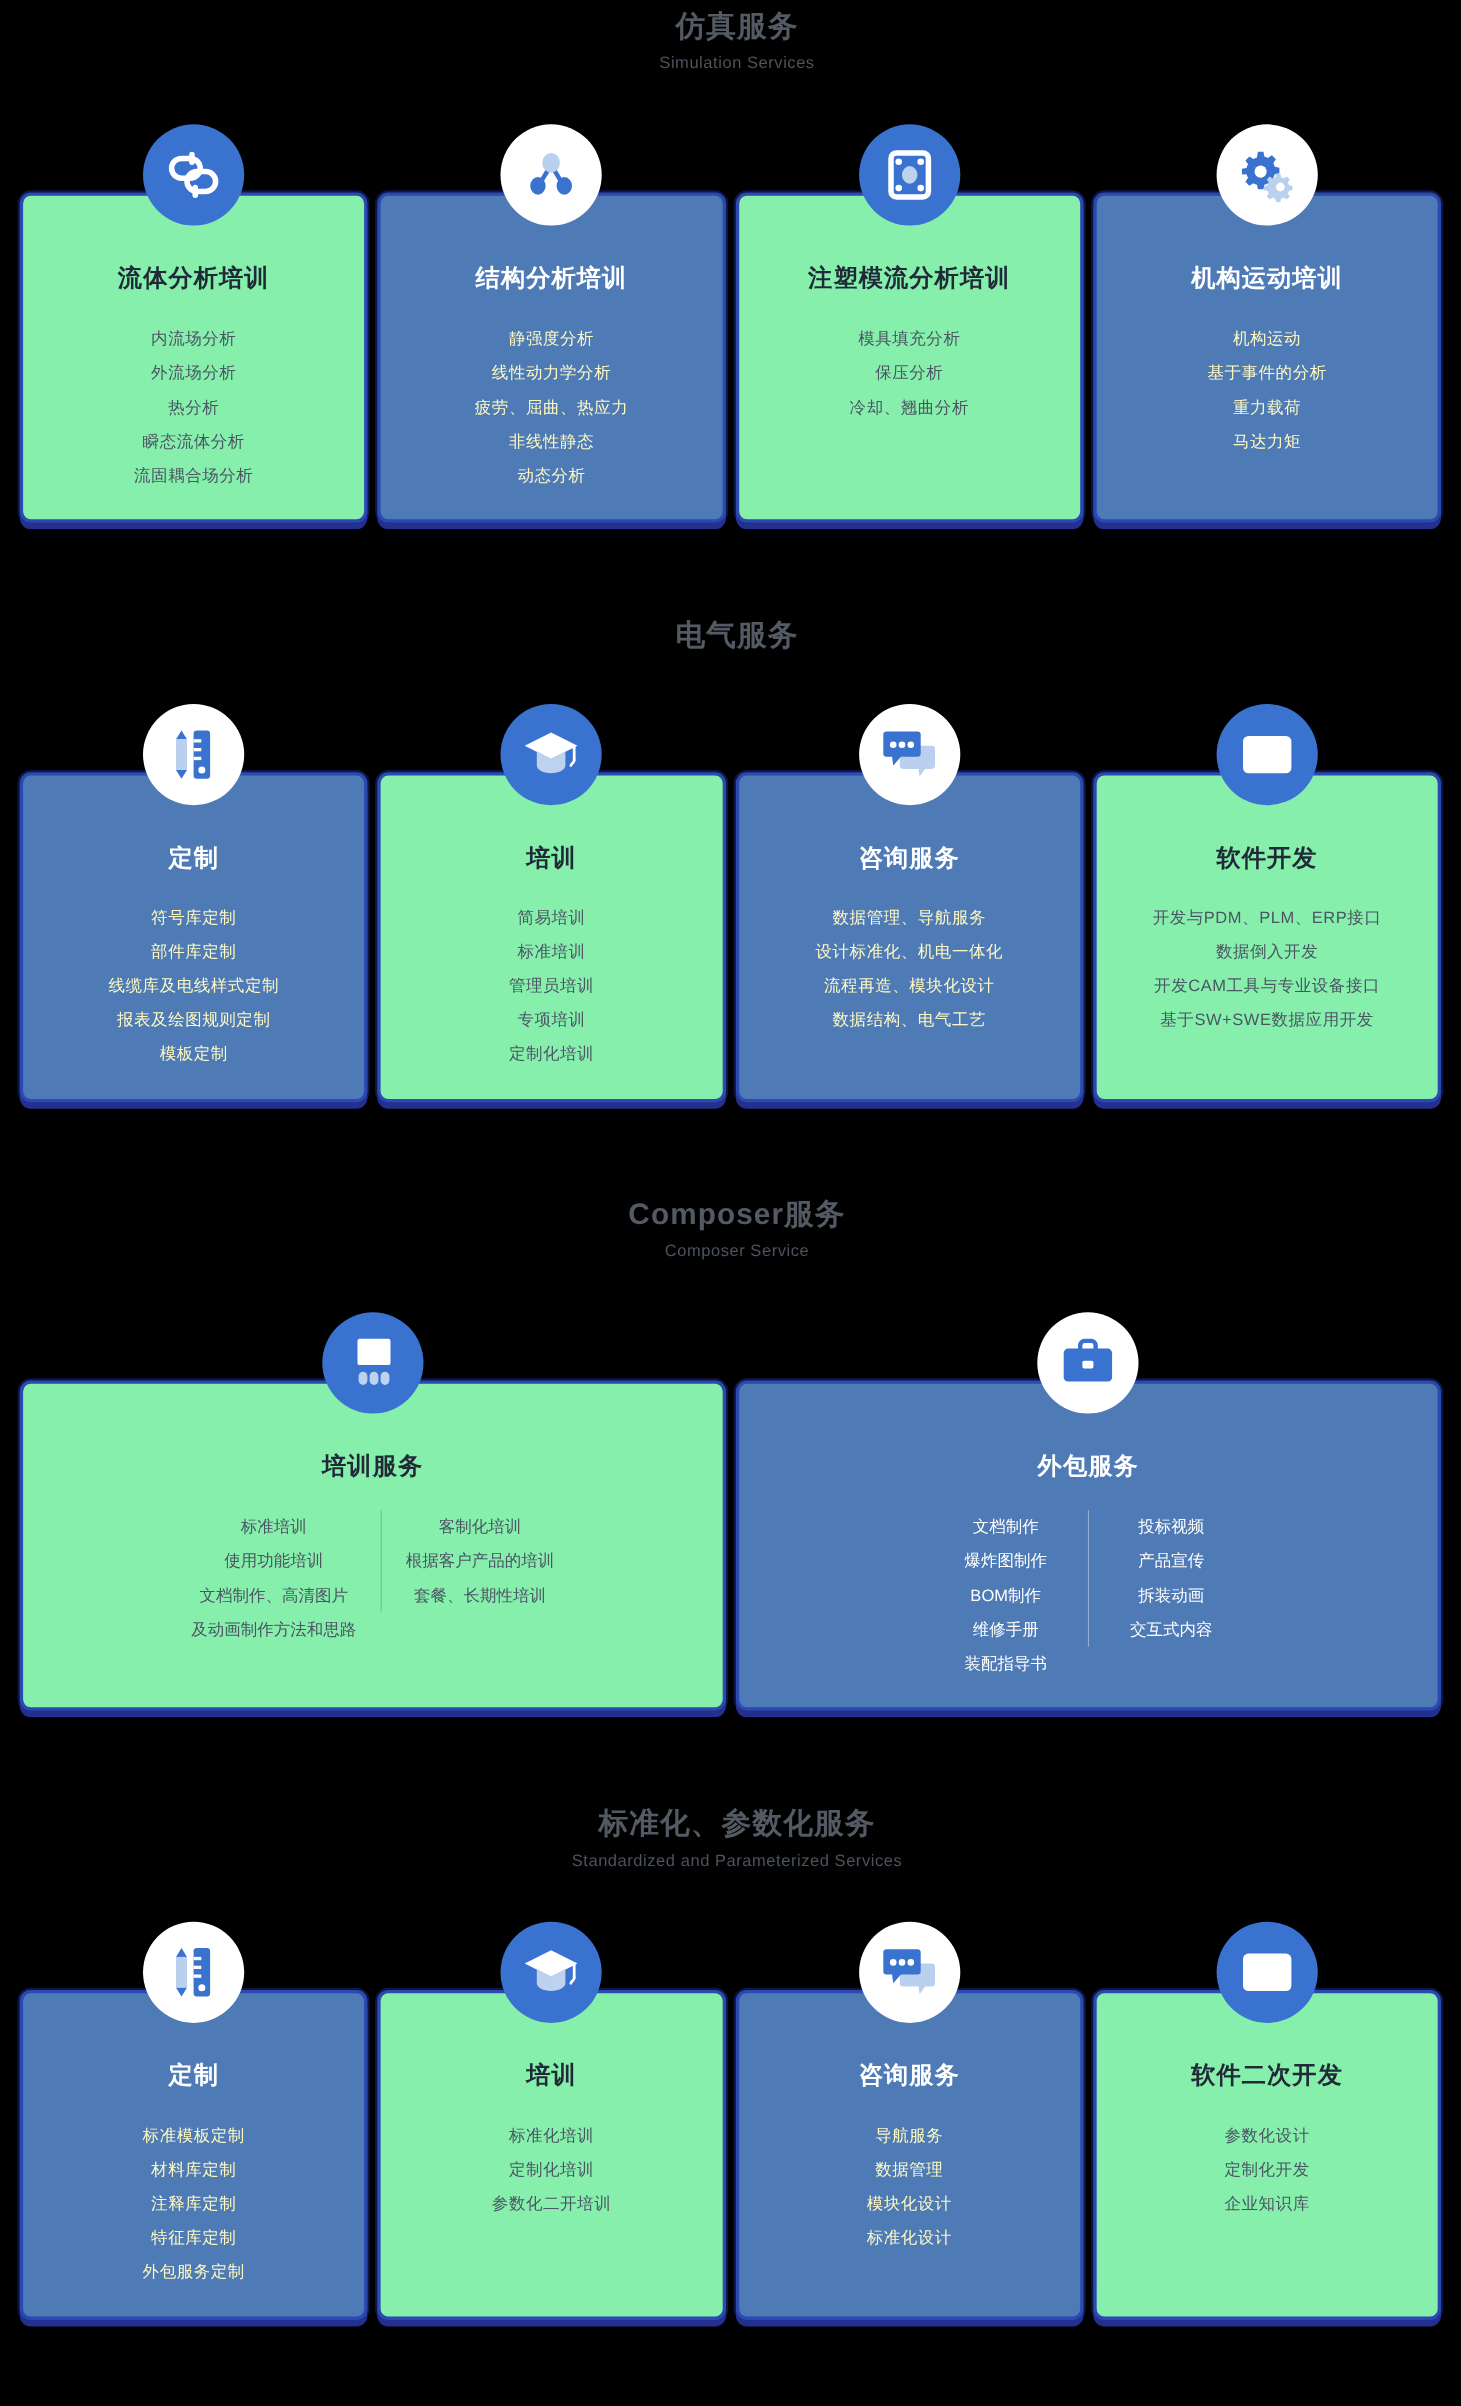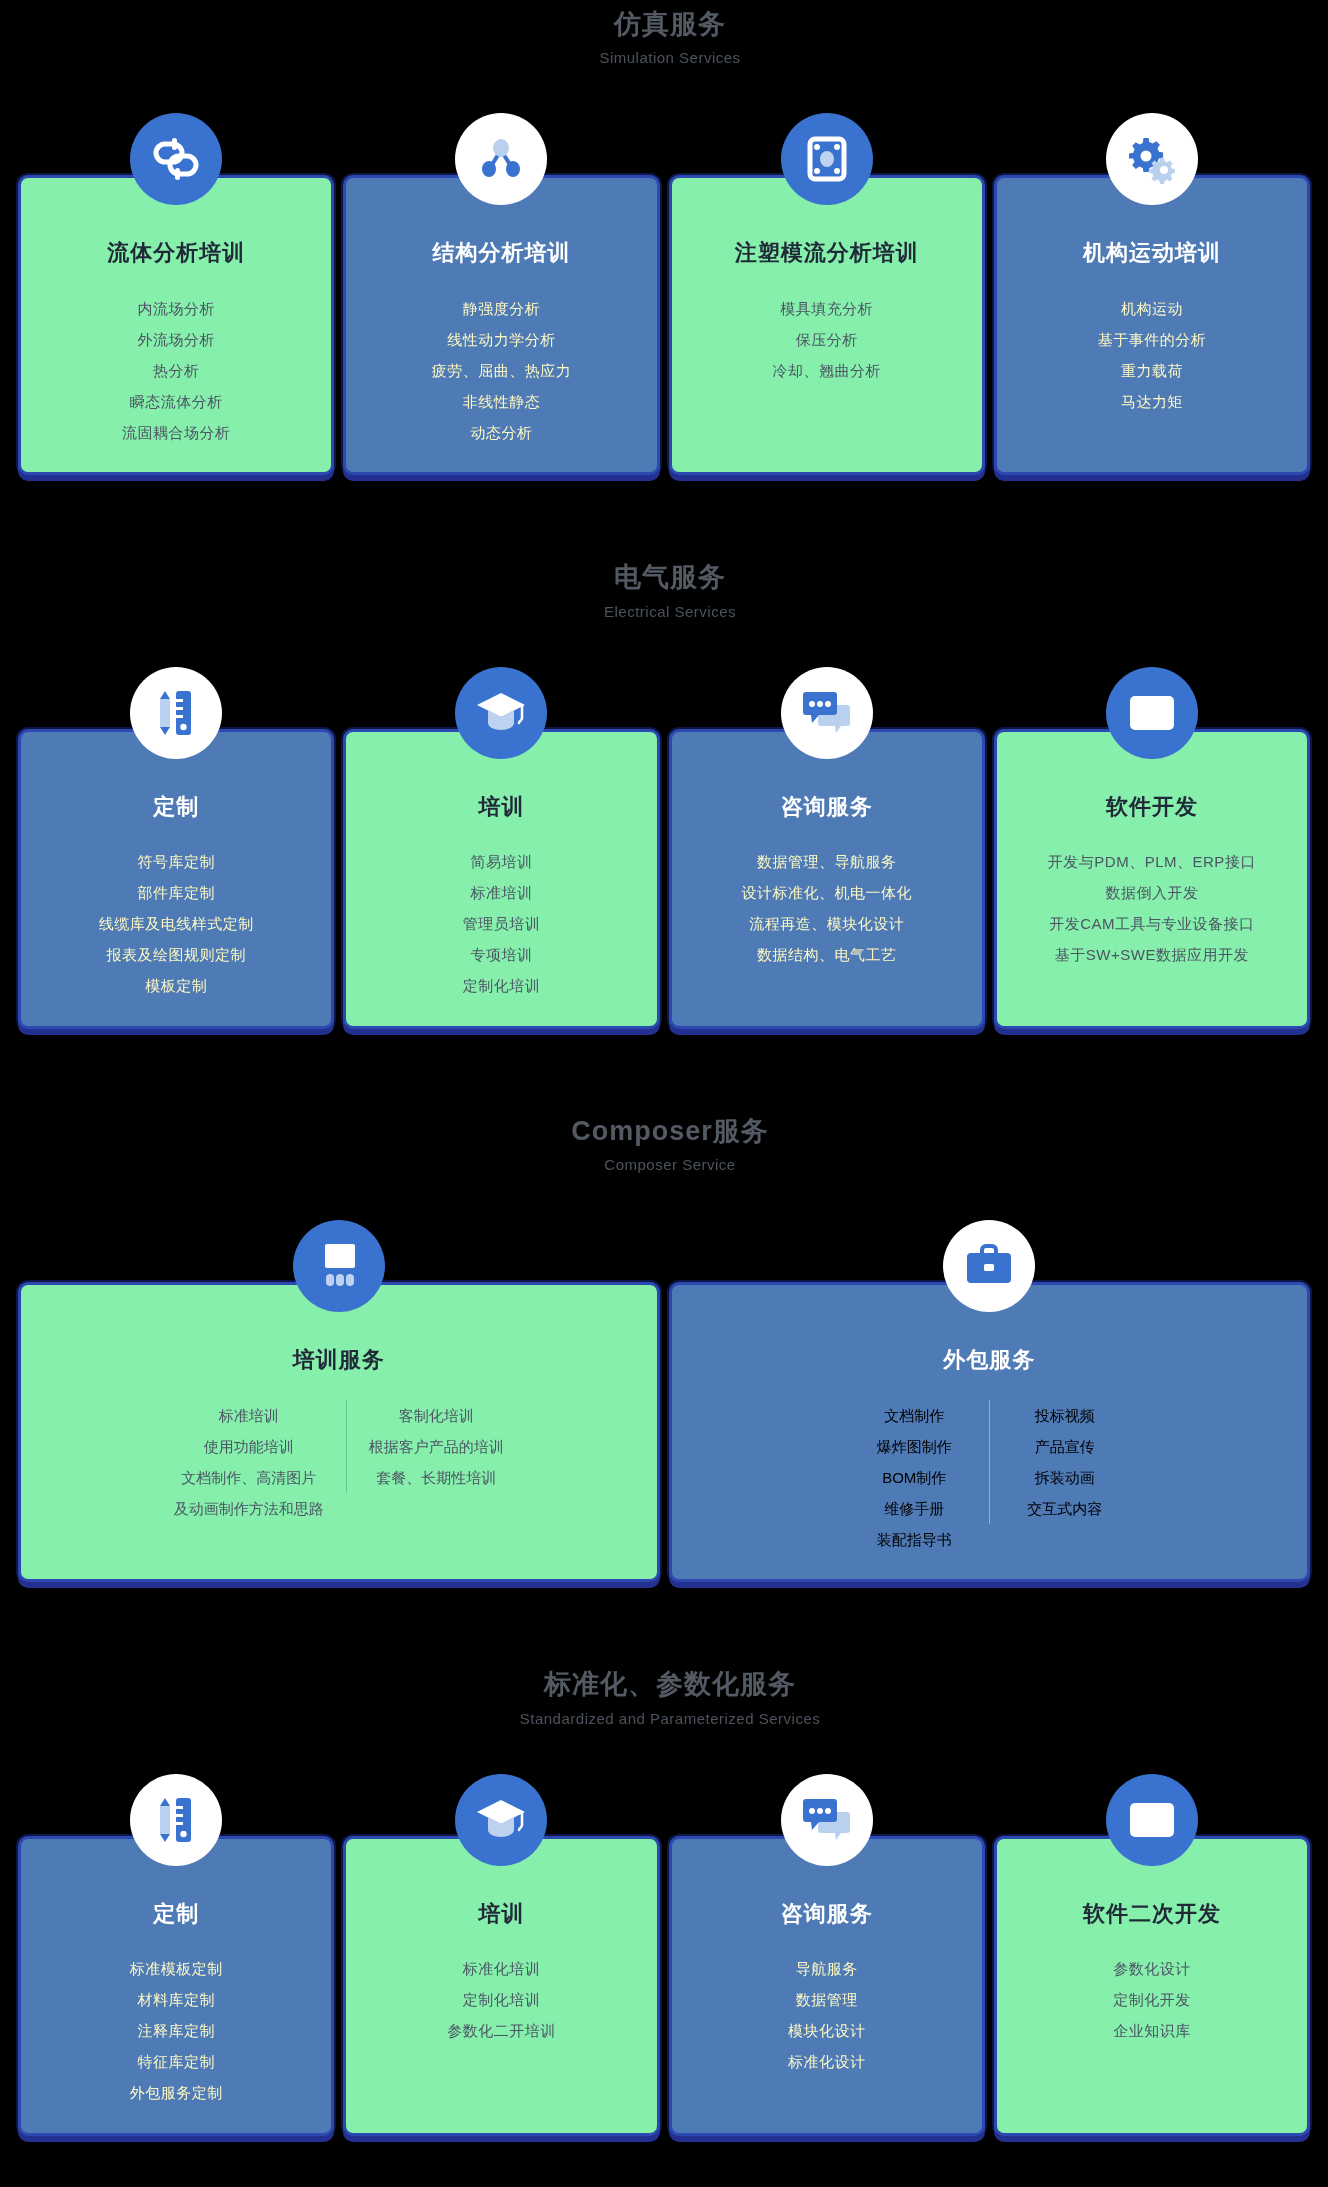--- a/index.html
+++ b/index.html
@@ -106,21 +106,21 @@
   }
   .two-col .col {
     padding: 0 22px;
     min-width: 150px;
   }
   .two-col .col + .col { border-left: 1px solid rgba(0,0,0,.18); }
   .card.dark .two-col .col + .col { border-left: 1px solid rgba(255,255,255,.4); }
   .two-col .col ul { list-style: none; }
   .two-col .col li { font-size: 15px; line-height: 31px; }
   .card.light .two-col .col li { color: #4b5563; }
-  .card.dark  .two-col .col li { color: #000000; }
+  .card.dark  .two-col .col li { color: #ffffff; }
 
   .spacer-lg { height: 86px; }
   .spacer-sm { height: 46px; }
   .top-pad   { height: 8px; }
 </style>
 </head>
 <body>
 
 <div class="page">
   <div class="top-pad"></div>
@@ -215,21 +215,20 @@
                 <li>马达力矩</li>
               </ul>
             </div>
           </div>
         </div>
         <div class="spacer-lg"></div>
       </div>
       <div>
         <div class="section-head">
           <div class="sec-title-cn">电气服务</div>
-          <div class="sec-title-en">Electrical Services</div>
         </div>
         <div class="spacer-sm"></div>
         <div class="row">
           <div class="card-wrap">
             <div class="card-icon white">
               <svg width="48" height="50" viewBox="0 0 48 50">
         <path d="M13 3l5 8h-10z" fill="#3a72d0"></path>
         <rect x="8" y="11" width="10" height="28" fill="#b9d0ef"></rect>
         <path d="M8 39h10l-5 8z" fill="#3a72d0"></path>
         <rect x="24" y="3" width="15" height="44" rx="3" fill="#3a72d0"></rect>

